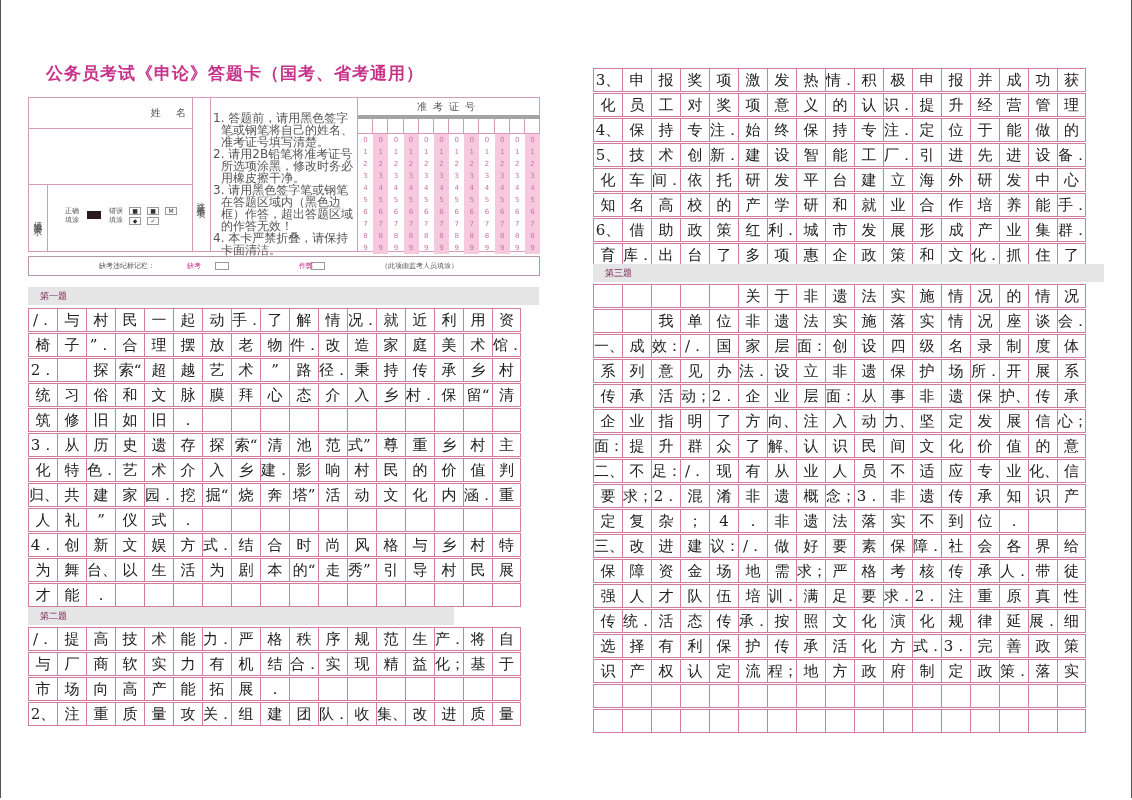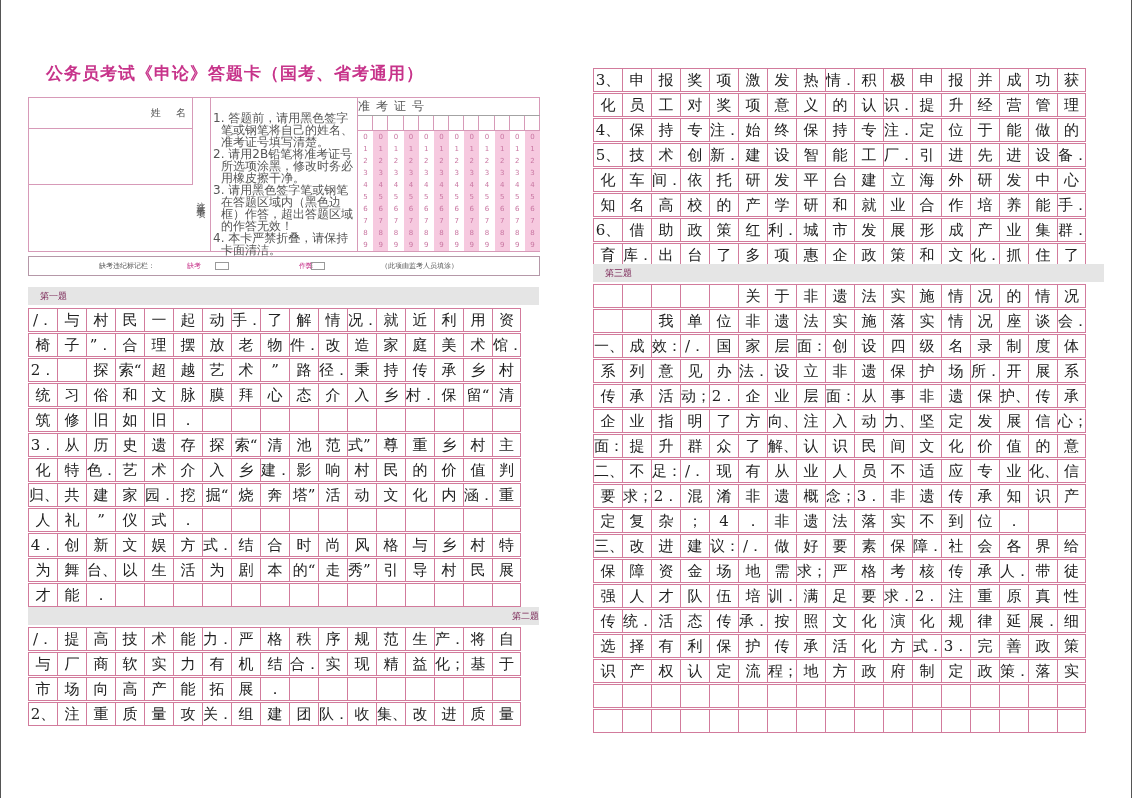--- a/index.html
+++ b/index.html
@@ -12,21 +12,21 @@
   .info .fill-req{position:absolute;left:0;top:87px;width:163px;height:66px;border-right:1px solid #d79ab8;}
   .info .fill-req .vlabel{position:absolute;left:0;top:0;width:18px;height:66px;border-right:1px solid #d79ab8;font-size:9px;color:#555;writing-mode:vertical-rl;text-align:center;line-height:18px;letter-spacing:2px;}
   .info .fill-req .ok{position:absolute;left:36px;top:22px;font-size:7px;color:#555;line-height:9px;width:14px;}
   .info .fill-req .ok-mark{position:absolute;left:58px;top:26px;width:14px;height:8px;background:#2a1a22;}
   .info .fill-req .bad{position:absolute;left:80px;top:22px;font-size:7px;color:#555;line-height:9px;width:14px;}
   .info .fill-req .bm{position:absolute;width:10px;height:6px;border:1px solid #999;font-size:6px;line-height:6px;text-align:center;color:#333;}
   .notice-label{position:absolute;left:164px;top:0;width:18px;height:153px;border-right:1px solid #d79ab8;font-size:9px;color:#555;writing-mode:vertical-rl;text-align:center;line-height:18px;padding-top:50px;box-sizing:border-box;letter-spacing:3px;}
   .notice{position:absolute;left:184px;top:14px;width:140px;font-size:12px;color:#555;line-height:12px;}
   .notice div{padding-left:8px;text-indent:-8px;}
   .admit{position:absolute;left:328px;top:0;width:182px;height:153px;border-left:1px solid #d79ab8;}
-  .admit .ahead{height:17px;border-bottom:1px solid #a3a3a3;font-size:12px;color:#555;text-align:left;line-height:17px;letter-spacing:6px;}
+  .admit .ahead{height:17px;border-bottom:4px solid #a3a3a3;font-size:10px;color:#555;text-align:center;line-height:17px;letter-spacing:6px;}
   .admit .acells{display:flex;height:14px;border-bottom:1px solid #d79ab8;}
   .admit .acells span{flex:1;border-right:1px solid #d79ab8;}
   .admit .digits{display:flex;}
   .admit .dcol{flex:1;display:flex;flex-direction:column;font-size:7px;color:#c977a2;text-align:center;line-height:12px;}
   .admit .dcol:nth-child(even){background:#f6c9df;}
   .absence{position:absolute;left:28px;top:256px;width:510px;height:18px;border:1px solid #b598a8;font-size:7px;color:#555;line-height:18px;}
   .absence span{position:absolute;}
   .absence .pink{color:#c7338a;}
   .absence .box{display:inline-block;width:12px;height:6px;border:1px solid #999;vertical-align:middle;}
   .qbar{position:absolute;height:18px;background:#e5e5e5;font-size:9px;color:#7a2455;line-height:18px;padding-left:12px;box-sizing:border-box;}
@@ -38,20 +38,31 @@
 </head>
 <body>
 
 <div class="frame"></div>
 
 <div class="title">公务员考试《申论》答题卡（国考、省考通用）</div>
 
 <div class="info">
   <div class="name-box">姓  名</div>
   <div class="name-fill"></div>
+  <div class="fill-req">
+    <div class="vlabel">填涂要求</div>
+    <div class="ok">正确填涂</div>
+    <div class="ok-mark"></div>
+    <div class="bad">错误填涂</div>
+    <div class="bm" style="left:100px;top:22px;">■</div>
+    <div class="bm" style="left:118px;top:22px;">■</div>
+    <div class="bm" style="left:136px;top:22px;">M</div>
+    <div class="bm" style="left:100px;top:32px;">◆</div>
+    <div class="bm" style="left:118px;top:32px;">✓</div>
+  </div>
   <div class="notice-label">注意事项</div>
   <div class="notice">
     <div>1. 答题前，请用黑色签字笔或钢笔将自己的姓名、准考证号填写清楚。</div>
     <div>2. 请用2B铅笔将准考证号所选项涂黑，修改时务必用橡皮擦干净。</div>
     <div>3. 请用黑色签字笔或钢笔在答题区域内（黑色边框）作答，超出答题区域的作答无效！</div>
     <div>4. 本卡严禁折叠，请保持卡面清洁。</div>
   </div>
   <div class="admit">
     <div class="ahead">准考证号</div>
     <div class="acells" id="admit-cells">
@@ -451,21 +462,21 @@
       <span class="cell"></span>
       <span class="cell"></span>
       <span class="cell"></span>
       <span class="cell"></span>
       <span class="cell"></span>
       <span class="cell"></span>
       <span class="cell"></span>
     </div>
   </div>
 
-<div class="qbar" style="left:28px;top:607px;width:511px;text-align:right;">第二题</div>
+<div class="qbar" style="left:28px;top:607px;width:426px;">第二题</div>
 <div class="grid" id="grid-q2" style="left:28px;top:627px;">
     <div class="row">
       <span class="cell"><span>/</span><span>．</span></span>
       <span class="cell"><span>提</span></span>
       <span class="cell"><span>高</span></span>
       <span class="cell"><span>技</span></span>
       <span class="cell"><span>术</span></span>
       <span class="cell"><span>能</span></span>
       <span class="cell"><span>力</span><span>．</span></span>
       <span class="cell"><span>严</span></span>

